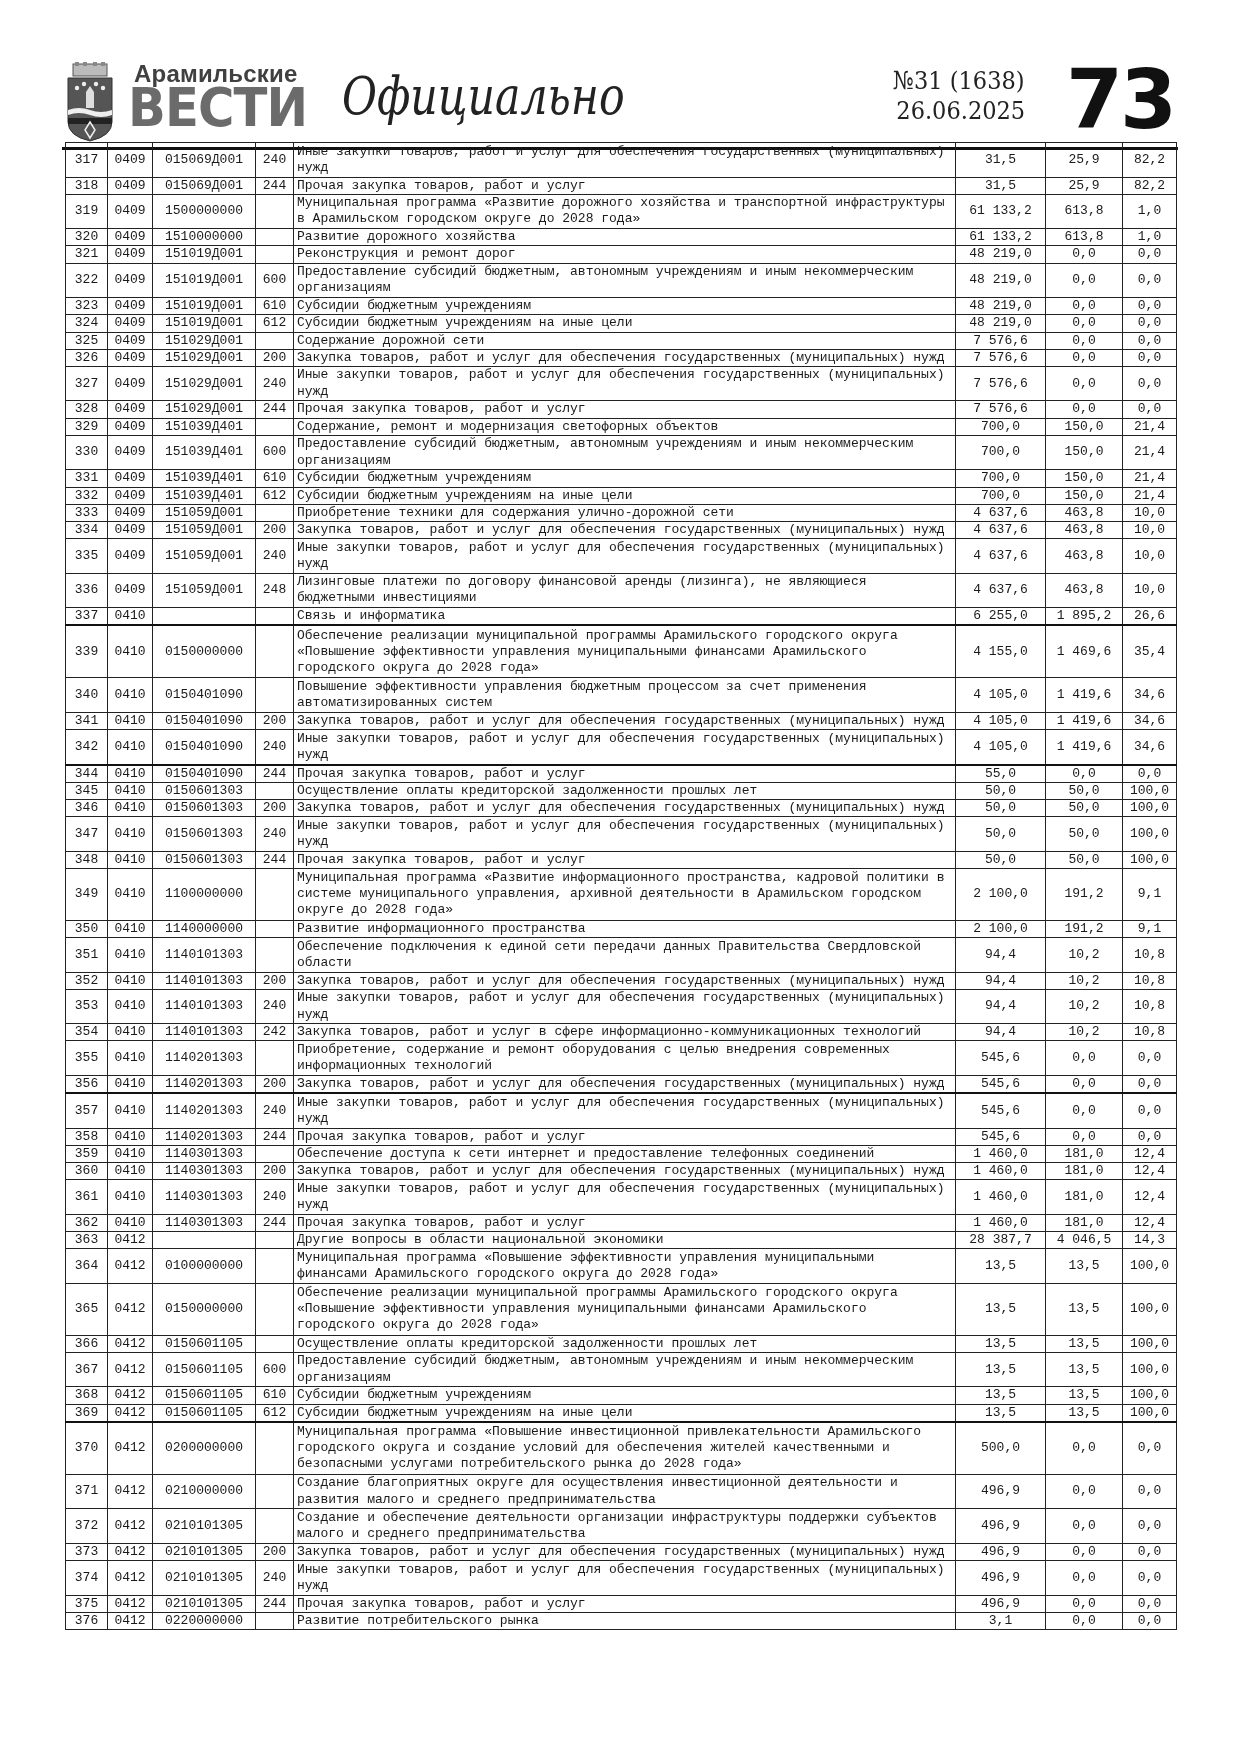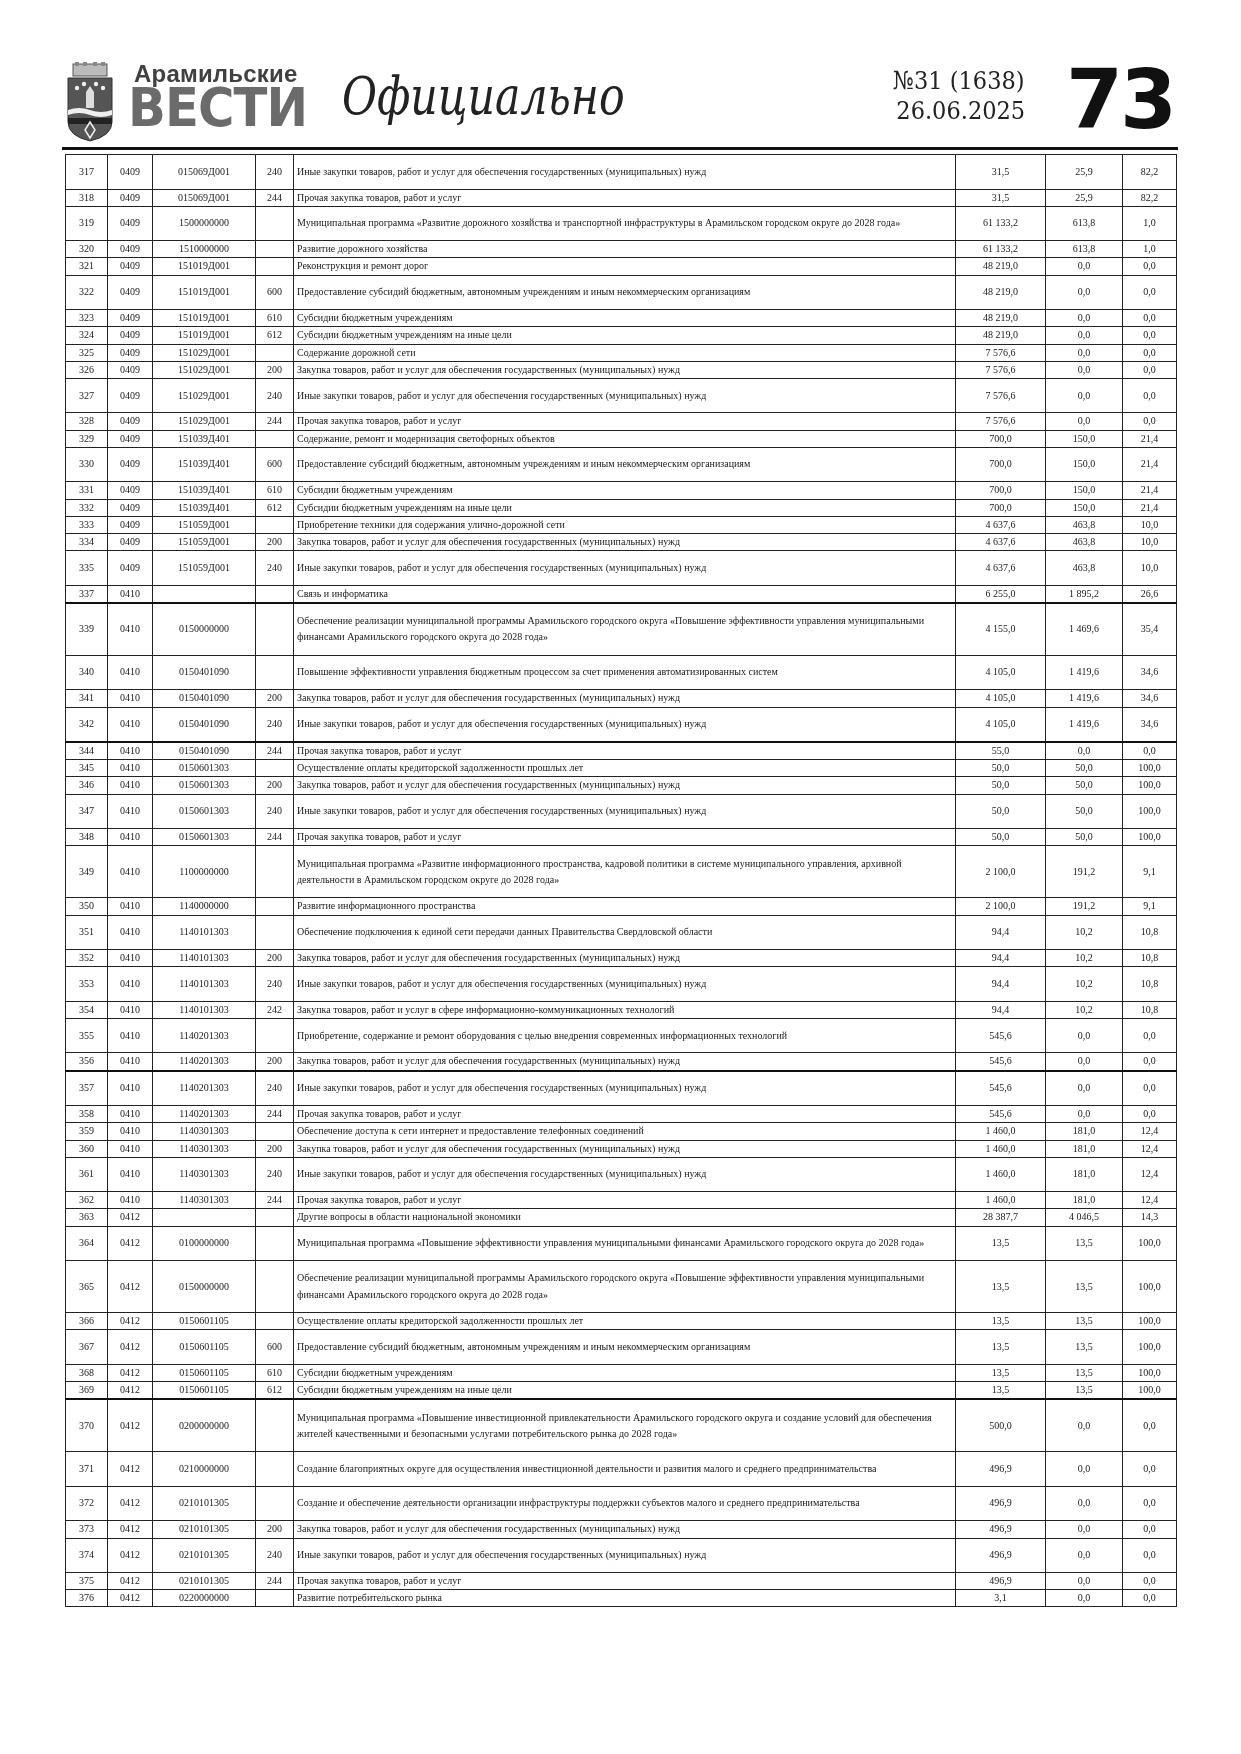--- a/index.html
+++ b/index.html
@@ -8,21 +8,21 @@
   .masthead { position: absolute; left: 62px; top: 58px; width: 1118px; height: 90px; }
   .logo-crest { position: absolute; left: 3px; top: 4px; width: 50px; height: 80px; }
   .brand-top { position: absolute; left: 72px; top: 2px; font-family: Liberation Sans, sans-serif; font-size: 24px; font-weight: bold; color: #404040; letter-spacing: 0.2px; }
   .brand-main { position: absolute; left: 66px; top: 20px; font-family: "DejaVu Sans", sans-serif; font-size: 54px; font-weight: bold; color: #6b6b6b; letter-spacing: -1px; line-height: 60px; transform: scaleX(0.92); transform-origin: left center; }
   .section-title { position: absolute; left: 280px; top: 8px; font-family: "DejaVu Serif", serif; font-style: italic; font-size: 52px; color: #222; transform: scaleX(0.82); transform-origin: left center; }
   .issue-no { position: absolute; right: 155px; top: 8px; font-family: "DejaVu Serif", serif; font-size: 25px; color: #222; text-align: right; transform: scaleX(0.9); transform-origin: right center; }
   .issue-date { position: absolute; right: 155px; top: 38px; font-family: "DejaVu Serif", serif; font-size: 25px; color: #222; text-align: right; transform: scaleX(0.9); transform-origin: right center; }
   .page-number { position: absolute; right: 6px; top: -6px; font-family: "DejaVu Sans", sans-serif; font-size: 82px; font-weight: bold; color: #111; letter-spacing: -3px; }
   .head-rule { position: absolute; left: 62px; top: 147px; width: 1116px; height: 3px; background: #111; }
 
-  table.budget { position: absolute; left: 65px; top: 154px; width: 1111px; border-collapse: collapse; table-layout: fixed; font-family: Liberation Serif, serif; font-size: 10px; line-height: 16.2px; }
+  table.budget { position: absolute; left: 65px; top: 142px; width: 1111px; border-collapse: collapse; table-layout: fixed; font-family: Liberation Mono, monospace; font-size: 13px; line-height: 16.2px; }
   table.budget td { border: 1px solid #222; padding: 0 2px; vertical-align: middle; color: #1a1a1a; white-space: nowrap; overflow: hidden; }
   table.budget td.desc { white-space: normal; text-align: left; padding: 0 3px; }
   table.budget td.num { text-align: center; }
   table.budget td.c-n { text-align: center; }
   table.budget tr.l1 td { height: 16px; }
   table.budget tr.l2 td { height: 33.5px; }
   table.budget tr.l3 td { height: 51px; }
   table.budget tr.thick td { border-top: 2px solid #111; }
 </style>
 </head>
@@ -250,20 +250,30 @@
       <tr class="l2">
         <td class="c-n">335</td>
         <td class="c-n">0409</td>
         <td class="c-n">151059Д001</td>
         <td class="c-n">240</td>
         <td class="desc">Иные закупки товаров, работ и услуг для обеспечения государственных (муниципальных) нужд</td>
         <td class="num">4 637,6</td>
         <td class="num">463,8</td>
         <td class="num">10,0</td>
       </tr>
+      <tr class="l2">
+        <td class="c-n">336</td>
+        <td class="c-n">0409</td>
+        <td class="c-n">151059Д001</td>
+        <td class="c-n">248</td>
+        <td class="desc">Лизинговые платежи по договору финансовой аренды (лизинга), не являющиеся бюджетными инвестициями</td>
+        <td class="num">4 637,6</td>
+        <td class="num">463,8</td>
+        <td class="num">10,0</td>
+      </tr>
       <tr class="l1">
         <td class="c-n">337</td>
         <td class="c-n">0410</td>
         <td class="c-n"></td>
         <td class="c-n"></td>
         <td class="desc">Связь и информатика</td>
         <td class="num">6 255,0</td>
         <td class="num">1 895,2</td>
         <td class="num">26,6</td>
       </tr>

